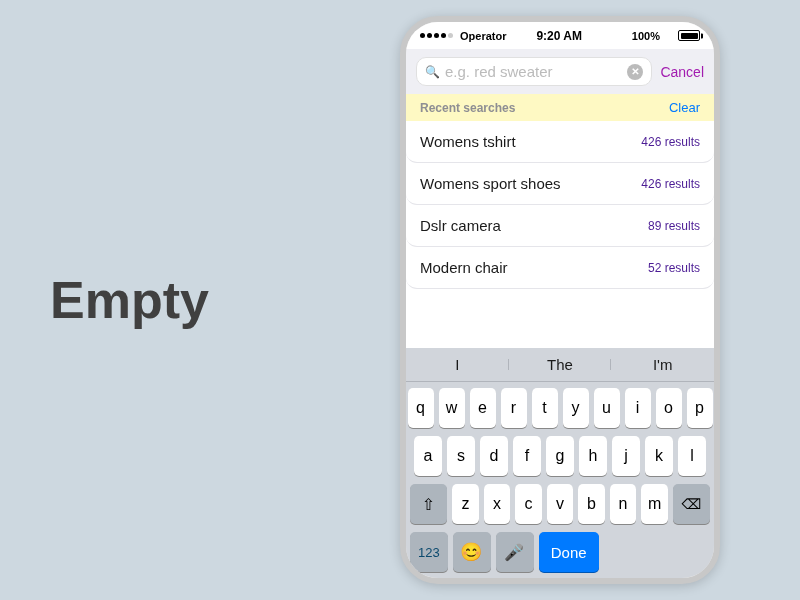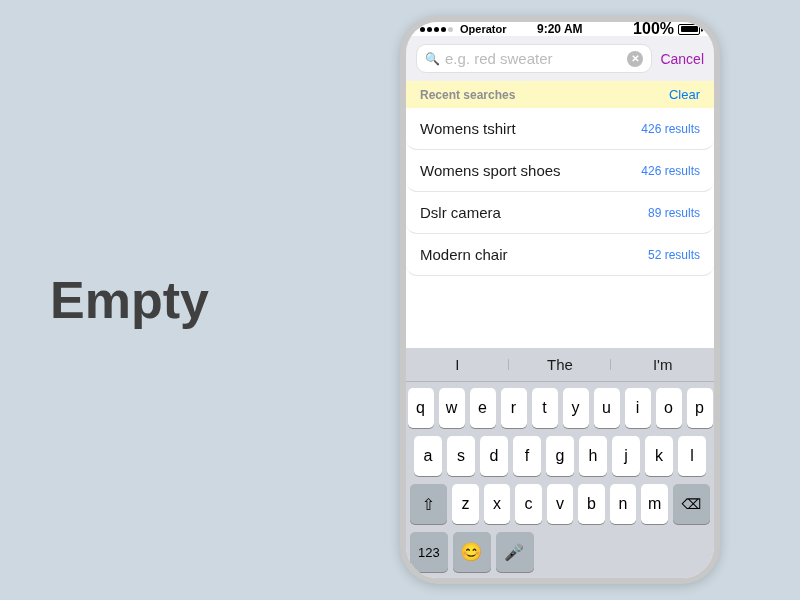--- a/index.html
+++ b/index.html
@@ -38,33 +38,33 @@
       box-shadow: 0 2px 12px rgba(0,0,0,0.18), inset 0 0 0 1px #e0e0e0;
       overflow: hidden;
       display: flex;
       flex-direction: column;
       position: relative;
     }
 
     
     .status-bar {
       background: #fff;
-      height: 14px;
+      height: 27px;
       display: flex;
       align-items: center;
       justify-content: space-between;
       padding: 0 14px;
       font-size: 11px;
       font-weight: 600;
       color: #000;
       flex-shrink: 0;
     }
     .status-bar-left { display: flex; align-items: center; gap: 3px; }
     .status-bar-center { font-size: 12px; font-weight: 600; }
-    .status-bar-right { display: flex; align-items: center; gap: 4px; font-size: 16px; margin-left: 20px; }
+    .status-bar-right { display: flex; align-items: center; gap: 18px; font-size: 11px; margin-left: 20px; }
     .signal-dots { display: flex; gap: 2px; align-items: center; }
     .signal-dot { width: 5px; height: 5px; border-radius: 50%; background: #000; }
     .battery-icon {
       width: 22px; height: 11px; border: 1.5px solid #000; border-radius: 2px; position: relative;
       display: flex; align-items: center; padding: 1.5px;
     }
     .battery-icon::after {
       content: ''; position: absolute; right: -4px; top: 50%; transform: translateY(-50%);
       width: 2px; height: 5px; background: #000; border-radius: 0 1px 1px 0;
     }
@@ -142,21 +142,21 @@
       border-bottom: 1px solid #e5e5ea;
       background: #fff;
       border-radius: 11px;
     }
     .result-name {
       font-size: 15px;
       color: #1a1a1a;
     }
     .result-count {
       font-size: 12px;
-      color: #3b82f6;
+      color: #4c1d95;
       margin-left: 27px;
     }
 
     
     .keyboard {
       background: #d1d5db;
       flex-shrink: 0;
     }
 
     .autocorrect-bar {
@@ -227,21 +227,21 @@
     }
     .key-123 {
       background: #adb5bd;
       border-radius: 5px;
       height: 40px;
       padding: 0 8px;
       display: flex;
       align-items: center;
       justify-content: center;
       font-size: 13px;
-      color: #000000;
+      color: #0c4a6e;
       cursor: pointer;
       box-shadow: 0 1px 0 #888;
       white-space: nowrap;
     }
     .key-emoji {
       background: #adb5bd;
       border-radius: 5px;
       height: 40px;
       width: 38px;
       display: flex;
@@ -397,17 +397,18 @@
           <div class="key">n</div>
           <div class="key">m</div>
           <div class="key special" style="font-size:14px;">⌫</div>
         </div>
       </div>
 
       <div class="bottom-bar">
         <div class="key-123">123</div>
         <div class="key-emoji">😊</div>
         <div class="key-mic">🎤</div>
+        <div class="key-done">Done</div>
       </div>
     </div>
 
   </div>
 </div>
 
 </body></html>

